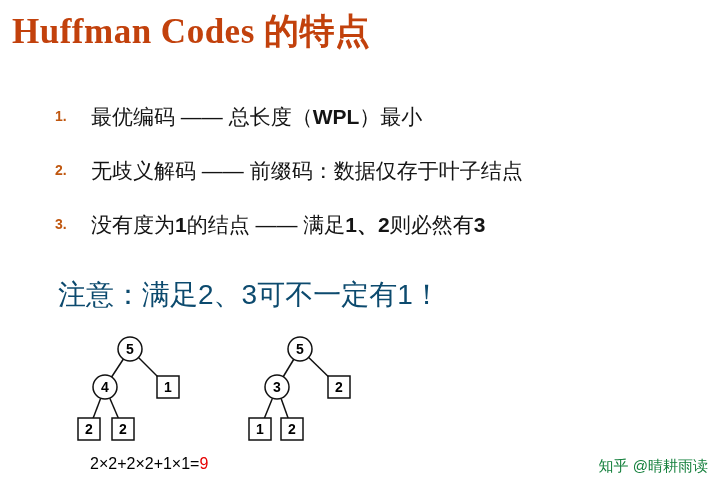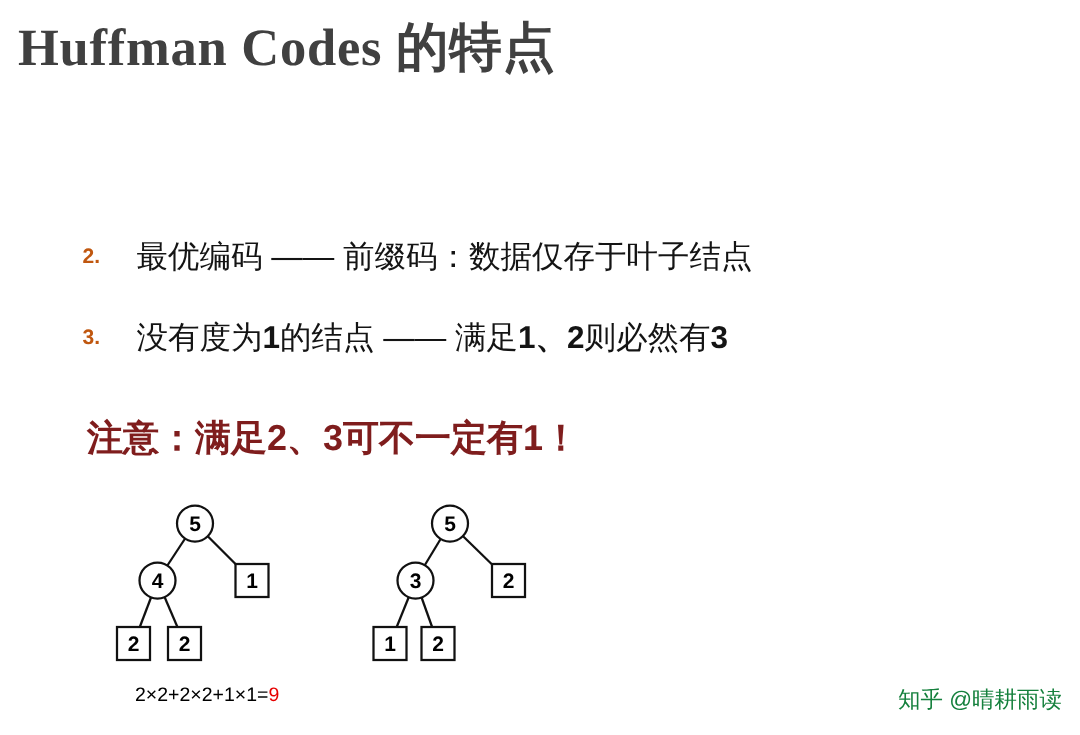--- a/index.html
+++ b/index.html
@@ -3,68 +3,71 @@
 <meta charset="utf-8">
 <style>
   * { margin:0; padding:0; box-sizing:border-box; }
   html,body { width:720px; height:490px; }
   body { background:#ffffff; font-family:"Liberation Sans", sans-serif; }
   .slide { position:relative; width:720px; height:490px; background:#fff; overflow:hidden; }
 
   .title {
     position:absolute; left:12px; top:8px;
     font-family:"Liberation Serif", serif;
-    font-size:35px; font-weight:bold; color:#404040;
+    font-size:35px; font-weight:bold; color:#c2410c;
     letter-spacing:0.5px; white-space:nowrap;
   }
 
   .item { position:absolute; left:55px; white-space:nowrap; }
   .item .num {
     display:inline-block; width:36px;
     color:#c0570f; font-weight:bold; font-size:14px;
     vertical-align:3px;
   }
   .item .txt { font-size:21px; color:#141414; }
   .b { font-weight:bold; }
 
   .note {
     position:absolute; left:58px; top:276px;
-    font-size:24px; font-weight:bold; color:#7f1d1d; white-space:nowrap;
+    font-size:28px; font-weight:normal; color:#0c4a6e; white-space:nowrap;
   }
 
   svg.tree { position:absolute; }
   .t1 { left:72px;  top:335px; }
   .t2 { left:242px; top:335px; }
   svg.tree line { stroke:#111; stroke-width:1.5; }
   svg.tree circle, svg.tree rect { fill:#fff; stroke:#111; stroke-width:1.5; }
   svg.tree text {
     font-size:14px; font-weight:bold; fill:#000;
     text-anchor:middle; font-family:"Liberation Sans", sans-serif;
   }
 
-  .formula { position:absolute; top:455px; font-size:13px; color:#000; white-space:nowrap; }
+  .formula { position:absolute; top:455px; font-size:16px; color:#000; white-space:nowrap; }
   .f1 { left:90px; }
   .f2 { left:252px; }
   .formula .red { color:#e60000; }
 
   .watermark {
     position:absolute; right:12px; top:457px;
     font-size:15px; color:#15803d; white-space:nowrap;
   }
 </style>
 </head>
 <body>
 
 <div class="slide">
 
   <h1 class="title">Huffman Codes 的特点</h1>
 
+  <div class="item" style="top:103px">
+    <span class="num">1.</span><span class="txt"><span>最优编码 —— 总长度（</span><span class="b">WPL</span><span>）最小</span></span>
+  </div>
 
   <div class="item" style="top:157px">
-    <span class="num">2.</span><span class="txt"><span>最优编码 —— 前缀码：数据仅存于叶子结点</span></span>
+    <span class="num">2.</span><span class="txt"><span>无歧义解码 —— 前缀码：数据仅存于叶子结点</span></span>
   </div>
 
   <div class="item" style="top:211px">
     <span class="num">3.</span><span class="txt"><span>没有度为</span><span class="b">1</span><span>的结点 —— 满足</span><span class="b">1、2</span><span>则必然有</span><span class="b">3</span></span>
   </div>
 
   <div class="note">注意：满足2、3可不一定有1！</div>
 
   <svg class="tree t1" width="120" height="110" viewBox="0 0 120 110">
     <line x1="58" y1="14" x2="33" y2="52"></line>

